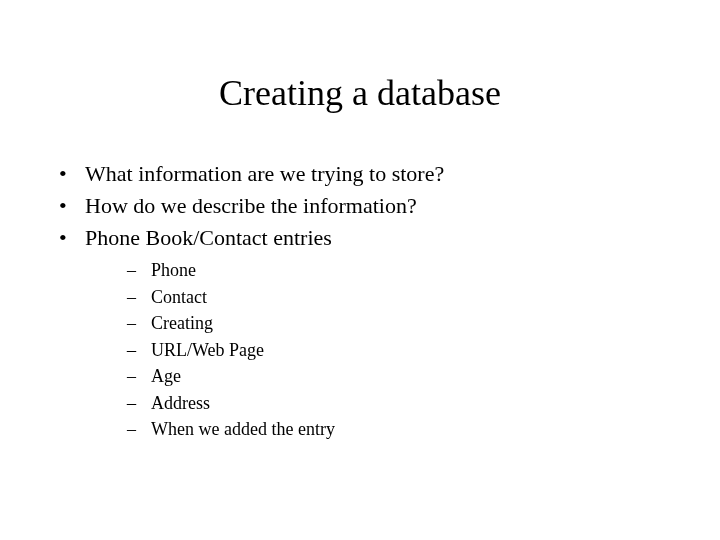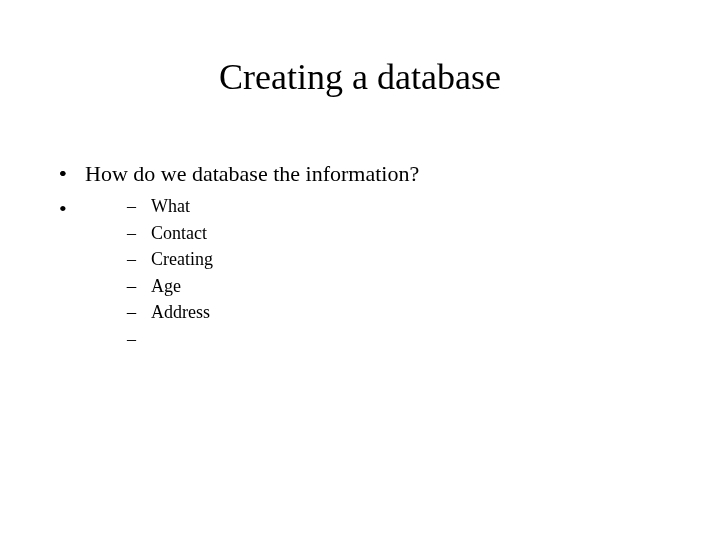--- a/index.html
+++ b/index.html
@@ -16,21 +16,21 @@
     overflow: hidden;
     font-family: "Liberation Serif", "DejaVu Serif", serif;
     color: #000000;
     -webkit-font-smoothing: antialiased;
   }
 
   
   .slide-title {
     position: absolute;
     left: 0;
-    top: 56px;
+    top: 72px;
     width: 720px;
     text-align: center;
     font-size: 36px;
     line-height: 42px;
     font-weight: normal;
     color: #000000;
     margin: 0;
     white-space: nowrap;
   }
 
@@ -94,71 +94,75 @@
 <div class="slide">
 
   <h1 class="slide-title">Creating a database</h1>
 
   <div class="body-block">
 
     <ul class="level1">
 
       <li class="l1-item">
         <span class="l1-marker">•</span>
+        <span class="l1-text">What information are we trying to store?</span>
       </li>
 
       <li class="l1-item">
         <span class="l1-marker">•</span>
-        <span class="l1-text">How do we database the information?</span>
+        <span class="l1-text">How do we describe the information?</span>
       </li>
 
       <li class="l1-item">
         <span class="l1-marker">•</span>
+        <span class="l1-text">Phone Book/Contact entries</span>
 
         <ul class="level2">
 
           <li class="l2-item">
             <span class="l2-marker">–</span>
-            <span class="l2-text">What</span>
+            <span class="l2-text">Phone</span>
           </li>
 
           <li class="l2-item">
             <span class="l2-marker">–</span>
             <span class="l2-text">Contact</span>
           </li>
 
           <li class="l2-item">
             <span class="l2-marker">–</span>
             <span class="l2-text">Creating</span>
           </li>
 
           <li class="l2-item">
             <span class="l2-marker">–</span>
           </li>
 
           <li class="l2-item">
             <span class="l2-marker">–</span>
+            <span class="l2-text">URL/Web Page</span>
           </li>
 
           <li class="l2-item">
             <span class="l2-marker">–</span>
             <span class="l2-text">Age</span>
           </li>
 
           <li class="l2-item">
             <span class="l2-marker">–</span>
           </li>
 
           <li class="l2-item">
             <span class="l2-marker">–</span>
             <span class="l2-text">Address</span>
           </li>
 
           <li class="l2-item">
             <span class="l2-marker">–</span>
+            <span class="l2-text">When we added the entry</span>
           </li>
 
         </ul>
       </li>
 
     </ul>
   </div>
 </div>
 
 </body></html>

